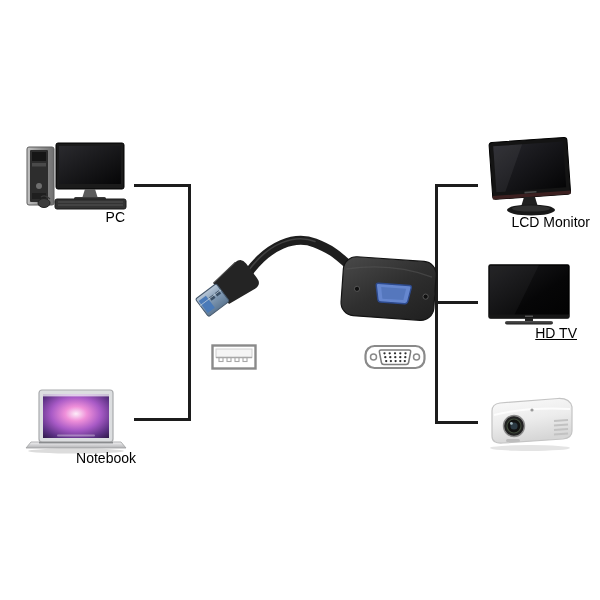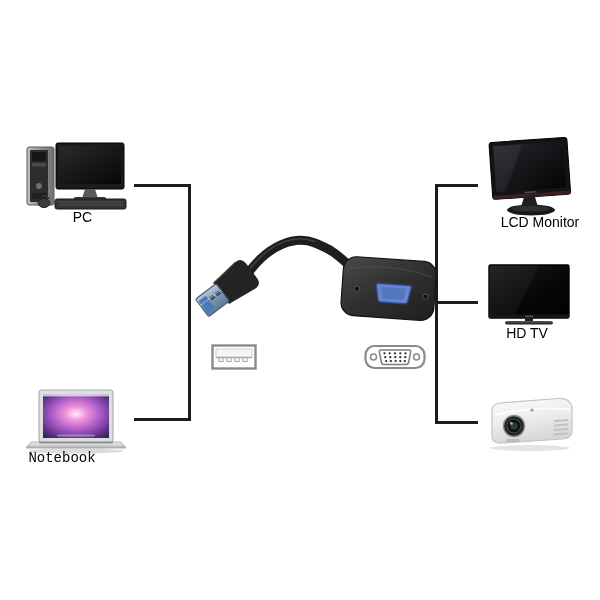--- a/index.html
+++ b/index.html
@@ -3,21 +3,21 @@
 <meta charset="utf-8">
 <style>
   * { margin:0; padding:0; box-sizing:border-box; }
   html,body { background:#fff; }
   .canvas {
     position:relative; width:600px; height:600px; background:#ffffff;
     font-family:"Liberation Sans", sans-serif; overflow:hidden;
   }
   .abs { position:absolute; }
   .device-label {
-    position:absolute; text-align:center; color:#000;
+    position:absolute; text-align:right; color:#000;
     font-size:14px; line-height:16px;
   }
   .bracket-left {
     position:absolute; left:134px; top:184px; width:57px; height:237px;
     border-top:3px solid #1c1c1c; border-right:3px solid #1c1c1c;
     border-bottom:3px solid #1c1c1c;
   }
   .rb-v { position:absolute; left:435px; top:184px; width:3px; height:240px; background:#1c1c1c; }
   .rb-h { position:absolute; left:435px; width:43px; height:3px; background:#1c1c1c; }
   .rb-h.t { top:184px; } .rb-h.m { top:301px; } .rb-h.b { top:421px; }
@@ -90,21 +90,21 @@
       <rect x="15" y="4" width="74" height="52" rx="3" fill="#dcdee0" stroke="#a9abad" stroke-width="1.2"></rect>
       <rect x="19" y="8" width="66" height="44" fill="url(#aurora)"></rect>
       <rect x="19" y="8" width="66" height="2.4" fill="#ffffff" opacity="0.7"></rect>
       <rect x="33" y="48.5" width="38" height="2" rx="1" fill="#ffffff" opacity="0.35"></rect>
     </g>
     <g>
       <path d="M7 56 L97 56 L102 62 L2 62 Z" fill="url(#nbBase)" stroke="#9e9fa1" stroke-width="0.8"></path>
       <rect x="15" y="56" width="74" height="1.4" fill="#8a8c8e"></rect>
     </g>
   </svg>
-  <div class="device-label" style="left:12px;top:450px;width:100px;font-family:Liberation Mono, monospace;">Notebook</div>
+  <div class="device-label" style="left:36px;top:450px;width:100px;">Notebook</div>
 
   <svg class="abs" style="left:185px;top:228px;" width="260" height="105" viewBox="0 0 260 105">
     <defs>
       <linearGradient id="bodyG" x1="0" y1="0" x2="1" y2="1">
         <stop offset="0" stop-color="#4a4a4a"></stop>
           <stop offset="0.5" stop-color="#2f2f2f"></stop>
           <stop offset="1" stop-color="#1f1f1f"></stop>
       </linearGradient>
       <linearGradient id="shellG" x1="0" y1="0" x2="0" y2="1">
         <stop offset="0" stop-color="#b9c8d8"></stop>
@@ -204,21 +204,21 @@
           <stop offset="1" stop-color="#1d1d1d"></stop>
       </linearGradient>
     </defs>
     <rect x="6" y="5" width="80" height="53" rx="1.5" fill="url(#tvG)" stroke="#000" stroke-width="1.4"></rect>
     <polygon points="6,5 56,5 30,58 6,58" fill="#ffffff" opacity="0.04"></polygon>
     <rect x="6" y="54.5" width="80" height="3.5" fill="#161616"></rect>
     <rect x="42" y="55.6" width="8" height="1.3" fill="#5c5c5c"></rect>
     <rect x="42" y="58" width="8" height="3" fill="#222"></rect>
     <rect x="22" y="61" width="48" height="3.6" rx="1.8" fill="url(#tvStand)"></rect>
   </svg>
-  <div class="device-label" style="left:477px;top:325px;width:100px;">HD TV</div>
+  <div class="device-label" style="left:477px;top:325px;width:100px;text-decoration:underline;">HD TV</div>
 
   <svg class="abs" style="left:480px;top:393px;" width="100" height="62" viewBox="0 0 100 62">
     <defs>
       <linearGradient id="projG" x1="0" y1="0" x2="0.3" y2="1">
         <stop offset="0" stop-color="#fbfbfb"></stop>
           <stop offset="0.55" stop-color="#ececec"></stop>
           <stop offset="1" stop-color="#d6d6d6"></stop>
       </linearGradient>
     </defs>
     <ellipse cx="50" cy="55" rx="40" ry="3" fill="#e4e4e4"></ellipse>

